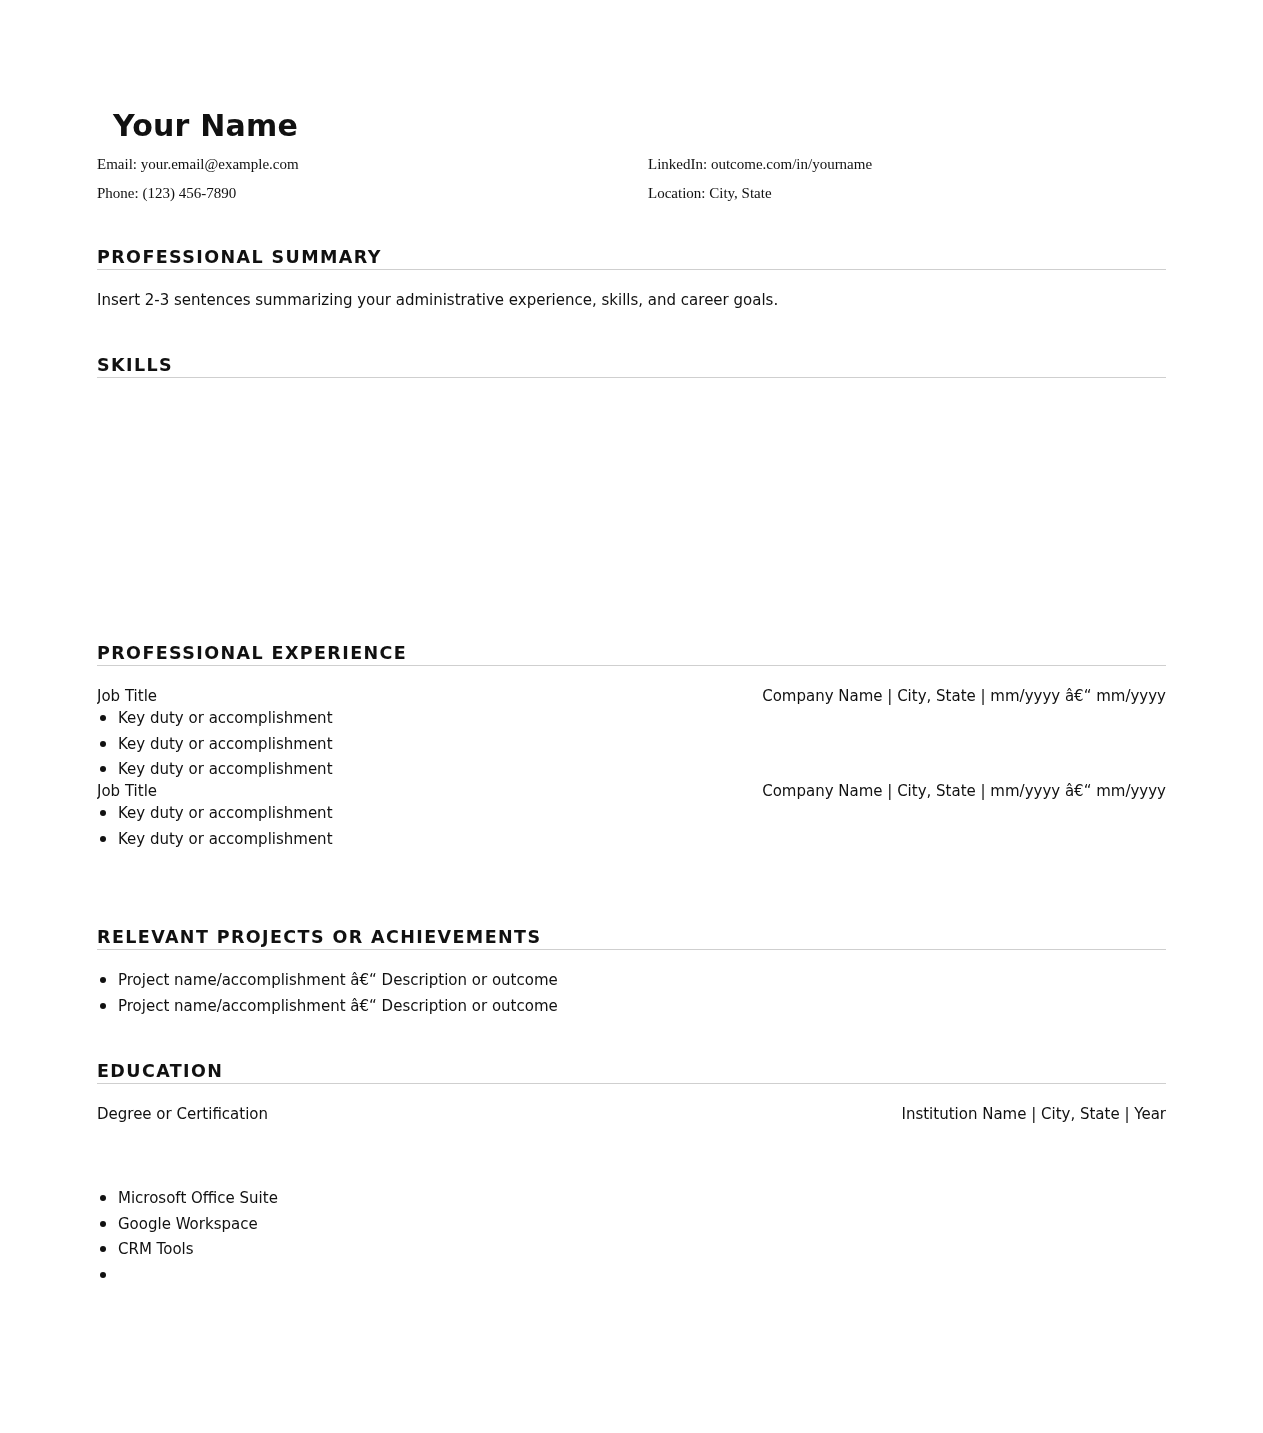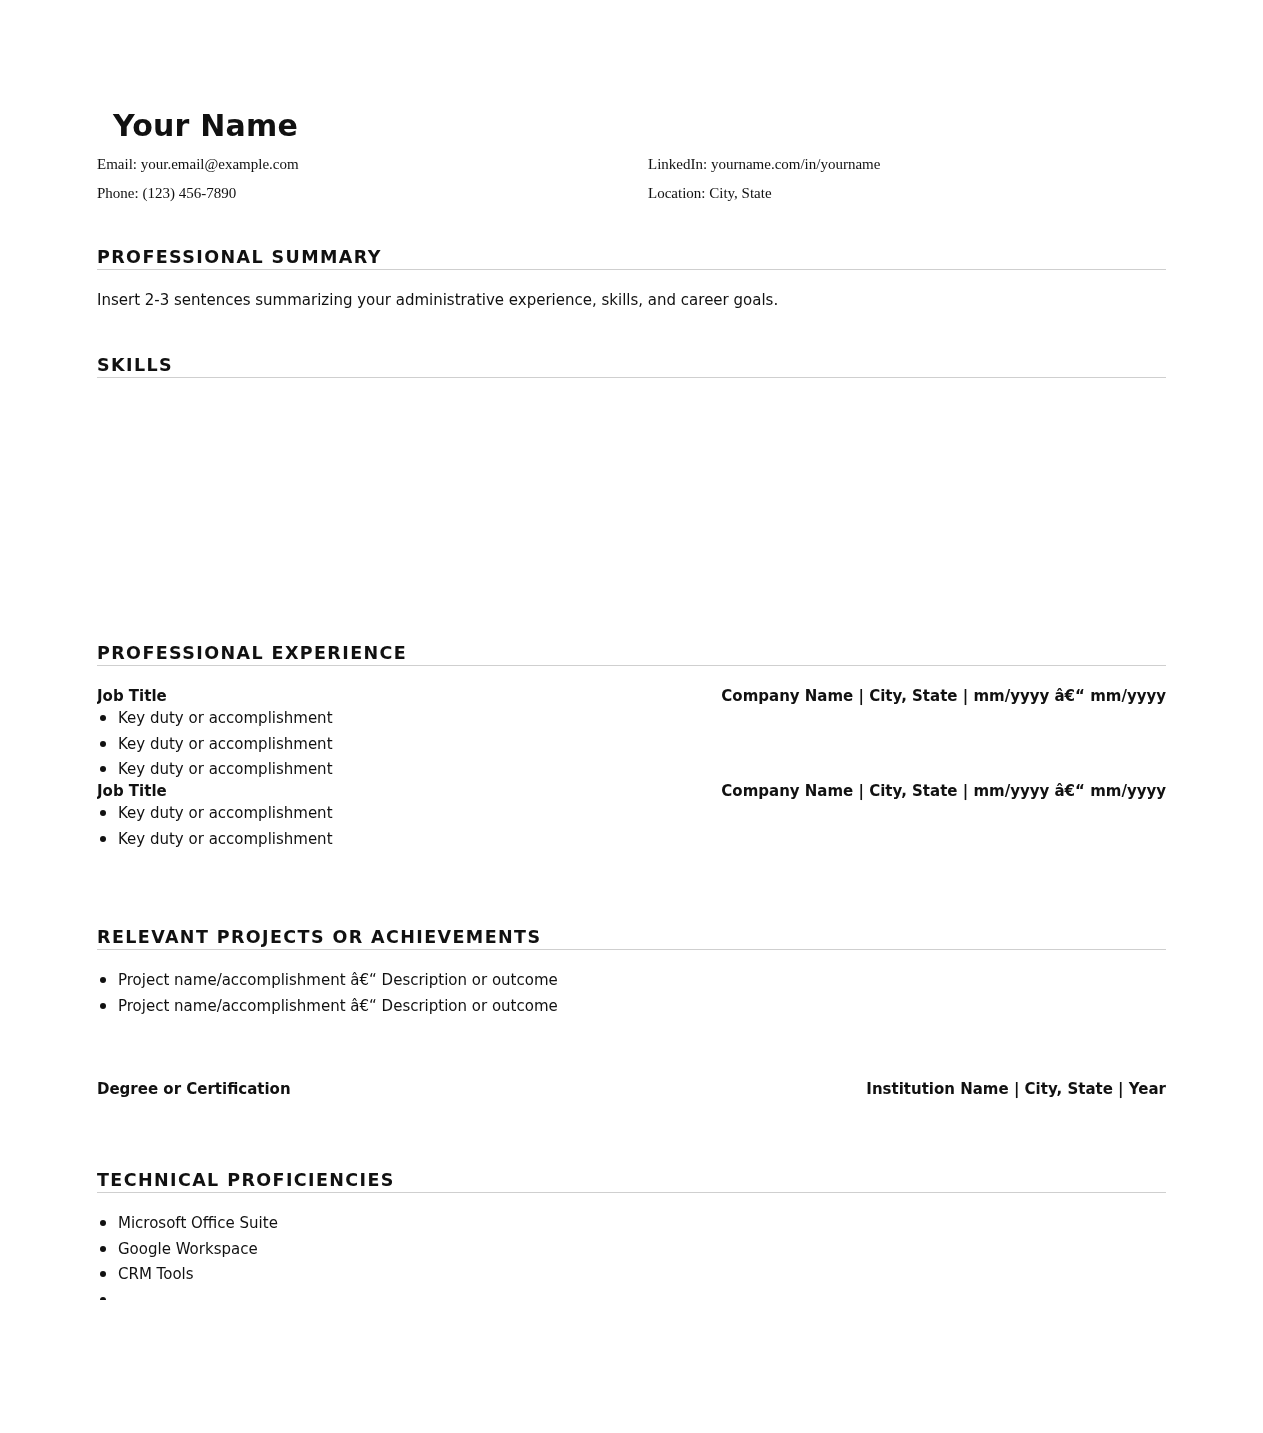--- a/index.html
+++ b/index.html
@@ -11,39 +11,39 @@
     .contact .col { position: absolute; top: 0; }
     .contact .col.right { left: 551px; }
     .contact .line { font-size: 15px; height: 29px; line-height: 22px; white-space: nowrap; font-family: Liberation Serif, serif; }
     .section { position: absolute; left: 0; width: 1069px; }
     .section-title { margin: 0; font-size: 17.5px; font-weight: bold; letter-spacing: 1.4px; line-height: 24px;
       padding-bottom: 0; border-bottom: 1px solid #cfcfcf; }
     .para { font-size: 15px; margin-top: 19px; line-height: 22px; }
     ul.blist { list-style: none; margin: 19px 0 0 0; padding: 0; }
     ul.blist li { position: relative; padding-left: 21px; font-size: 15px; height: 25.7px; line-height: 22px; white-space: nowrap; }
     ul.blist li::before { content: ""; position: absolute; left: 3px; top: 8px; width: 6px; height: 6px; border-radius: 50%; background: #111; }
-    .row { display: flex; justify-content: space-between; font-size: 15px; font-weight: bold; line-height: 22px; }
+    .row { display: flex; justify-content: space-between; font-size: 15px; font-weight: normal; line-height: 22px; }
     .row + ul.blist { margin-top: 0; }
     .job + .job { margin-top: 0; }
     .clipped { overflow: hidden; height: 10px; }
   </style>
 </head>
 <body>
 
 <div class="page">
 
   <h1 class="name">Your Name</h1>
 
   <div class="contact">
     <div class="col left">
       <div class="line">Email: your.email@example.com</div>
       <div class="line">Phone: (123) 456-7890</div>
     </div>
     <div class="col right">
-      <div class="line">LinkedIn: yourname.com/in/yourname</div>
+      <div class="line">LinkedIn: outcome.com/in/yourname</div>
       <div class="line">Location: City, State</div>
     </div>
   </div>
 
   <div class="section" style="top:245px">
     <h2 class="section-title">PROFESSIONAL SUMMARY</h2>
     <div class="para">Insert 2-3 sentences summarizing your administrative experience, skills, and career goals.</div>
   </div>
 
   <div class="section" style="top:353px">
@@ -79,28 +79,28 @@
 
   <div class="section" style="top:925px">
     <h2 class="section-title">RELEVANT PROJECTS OR ACHIEVEMENTS</h2>
     <ul class="blist">
       <li>Project name/accomplishment â€“ Description or outcome</li>
       <li>Project name/accomplishment â€“ Description or outcome</li>
     </ul>
   </div>
 
   <div class="section" style="top:1059px">
+    <h2 class="section-title">EDUCATION</h2>
     <div class="row" style="margin-top:19px">
       <span>Degree or Certification</span>
       <span>Institution Name | City, State | Year</span>
     </div>
   </div>
 
   <div class="section" style="top:1168px">
-    <h2 class="section-title">TECHNICAL PROFICIENCIES</h2>
     <ul class="blist">
       <li>Microsoft Office Suite</li>
       <li>Google Workspace</li>
       <li>CRM Tools</li>
       <li class="clipped"></li>
     </ul>
   </div>
 
 </div>
 

